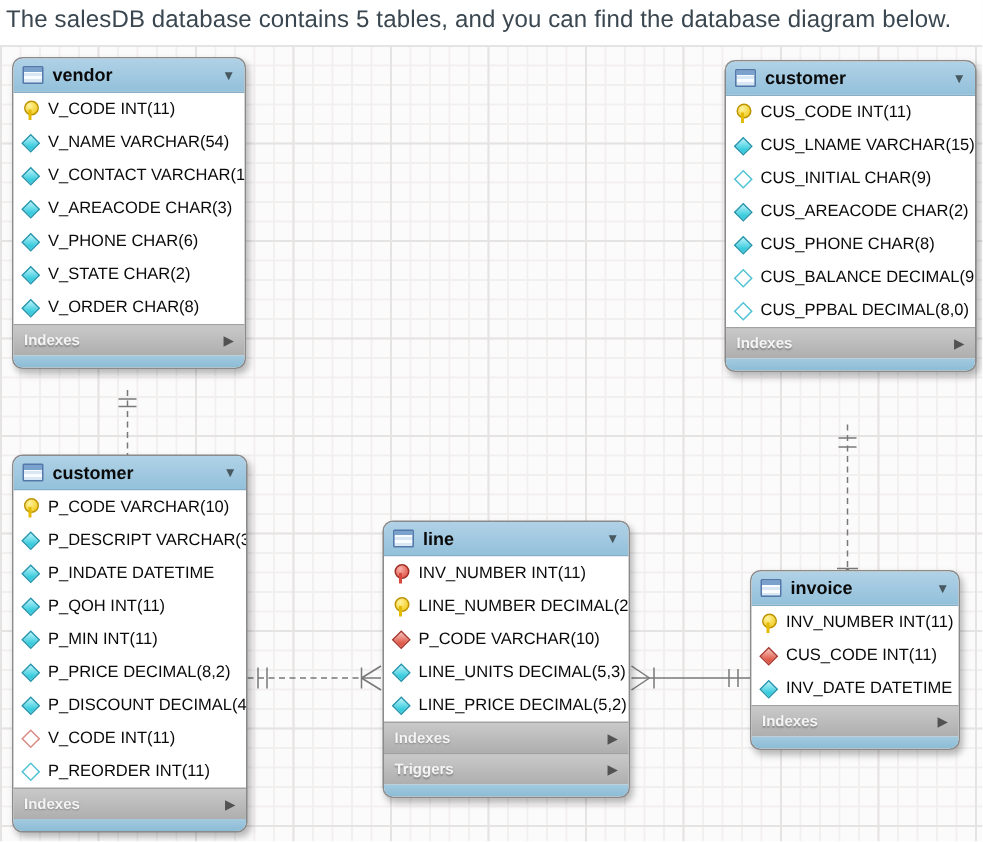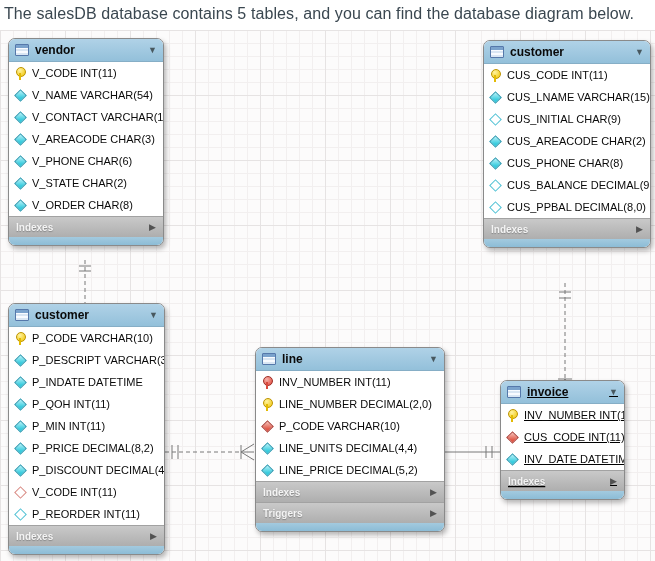--- a/index.html
+++ b/index.html
@@ -271,58 +271,58 @@
         <span class="cicon" data-icon="diamond-blue-hollow"></span>
         <span class="clabel">P_REORDER INT(11)</span>
       </div>
       <div class="tfoot">
         <span class="flabel">Indexes</span>
         <span class="farrow">▶</span>
       </div>
       <div class="tstrip"></div>
     </div>
 
-    <div class="table" style="left:255px; top:317px; width:190px;">
+    <div class="table" style="left:255px; top:317px; width:165px;">
       <div class="thead">
         <span class="ticon"></span>
         <span class="tname">line</span>
         <span class="tarrow">▼</span>
       </div>
       <div class="row">
         <span class="cicon" data-icon="key-red"></span>
         <span class="clabel">INV_NUMBER INT(11)</span>
       </div>
       <div class="row">
         <span class="cicon" data-icon="key-yellow"></span>
         <span class="clabel">LINE_NUMBER DECIMAL(2,0)</span>
       </div>
       <div class="row">
         <span class="cicon" data-icon="diamond-red"></span>
         <span class="clabel">P_CODE VARCHAR(10)</span>
       </div>
       <div class="row">
         <span class="cicon" data-icon="diamond-blue"></span>
-        <span class="clabel">LINE_UNITS DECIMAL(4,4)</span>
+        <span class="clabel">LINE_UNITS DECIMAL(5,3)</span>
       </div>
       <div class="row">
         <span class="cicon" data-icon="diamond-blue"></span>
         <span class="clabel">LINE_PRICE DECIMAL(5,2)</span>
       </div>
       <div class="tfoot">
         <span class="flabel">Indexes</span>
         <span class="farrow">▶</span>
       </div>
       <div class="tfoot">
         <span class="flabel">Triggers</span>
         <span class="farrow">▶</span>
       </div>
       <div class="tstrip"></div>
     </div>
 
-    <div class="table" style="left:500px; top:350px; width:125px;text-decoration:underline;">
+    <div class="table" style="left:500px; top:350px; width:140px;">
       <div class="thead">
         <span class="ticon"></span>
         <span class="tname">invoice</span>
         <span class="tarrow">▼</span>
       </div>
       <div class="row">
         <span class="cicon" data-icon="key-yellow"></span>
         <span class="clabel">INV_NUMBER INT(11)</span>
       </div>
       <div class="row">

